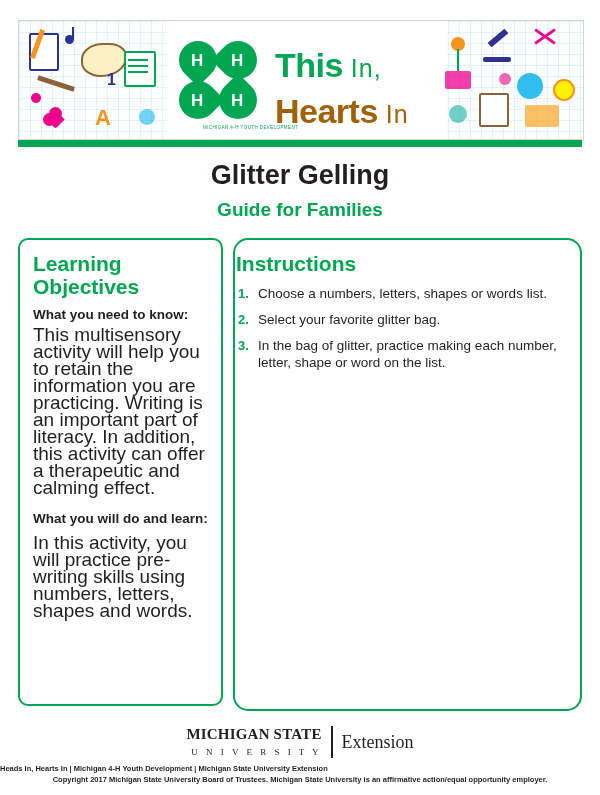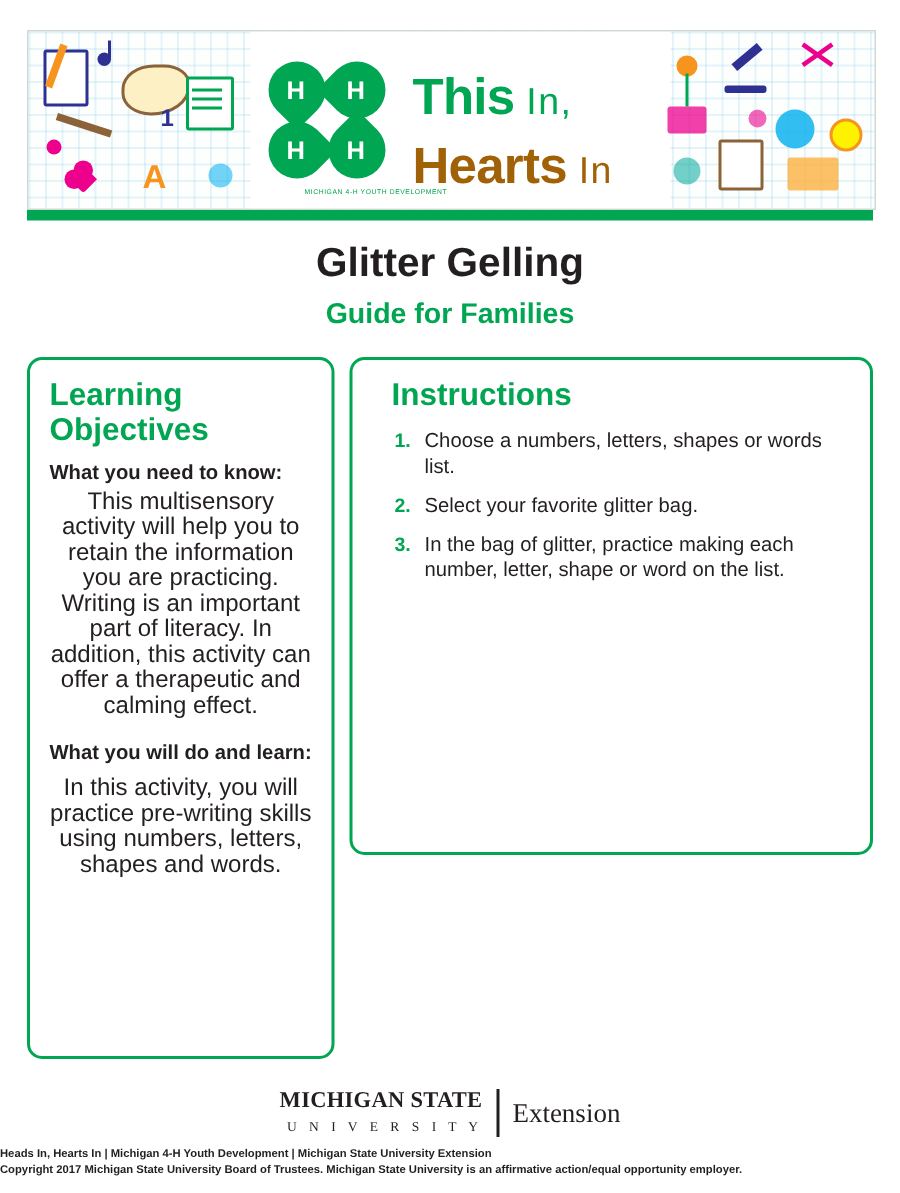--- a/index.html
+++ b/index.html
@@ -181,46 +181,46 @@
     left: 18px;
     top: 238px;
     width: 205px;
     height: 468px;
     padding: 12px 13px;
   }
   .panel-right {
     left: 233px;
     top: 238px;
     width: 349px;
-    height: 332px;
-    padding: 12px 26px;
+    height: 473px;
+    padding: 12px 1px;
+    border-radius: 15px;
   }
   .panel-title {
     color: #00a651;
     font-size: 21px;
     font-weight: bold;
     line-height: 23px;
     margin: 0 0 8px 0;
   }
   .panel-title.right {
     margin-bottom: 10px;
   }
   .lo-heading {
     font-size: 13.5px;
     font-weight: bold;
     color: #231f20;
     margin: 6px 0 3px 0;
     line-height: 17px;
   }
   .lo-body {
-    font-size: 16px;
+    font-size: 19px;
     line-height: 17px;
     color: #231f20;
     margin: 0 0 2px 0;
-    text-align: center;
   }
   ol.steps {
     margin: 0;
     padding: 0 0 0 22px;
     list-style: none;
     counter-reset: step;
   }
   ol.steps li {
     position: relative;
     font-size: 13.5px;
@@ -285,21 +285,21 @@
     top: 764px;
     font-size: 7.5px;
     font-weight: bold;
     color: #231f20;
   }
   .footer-line-2 {
     position: absolute;
     left: 0;
     right: 0;
     top: 775px;
-    text-align: left;
+    text-align: center;
     font-size: 7.5px;
     font-weight: bold;
     color: #231f20;
   }
 </style>
 </head>
 <body>
 
 <div class="page">
 

